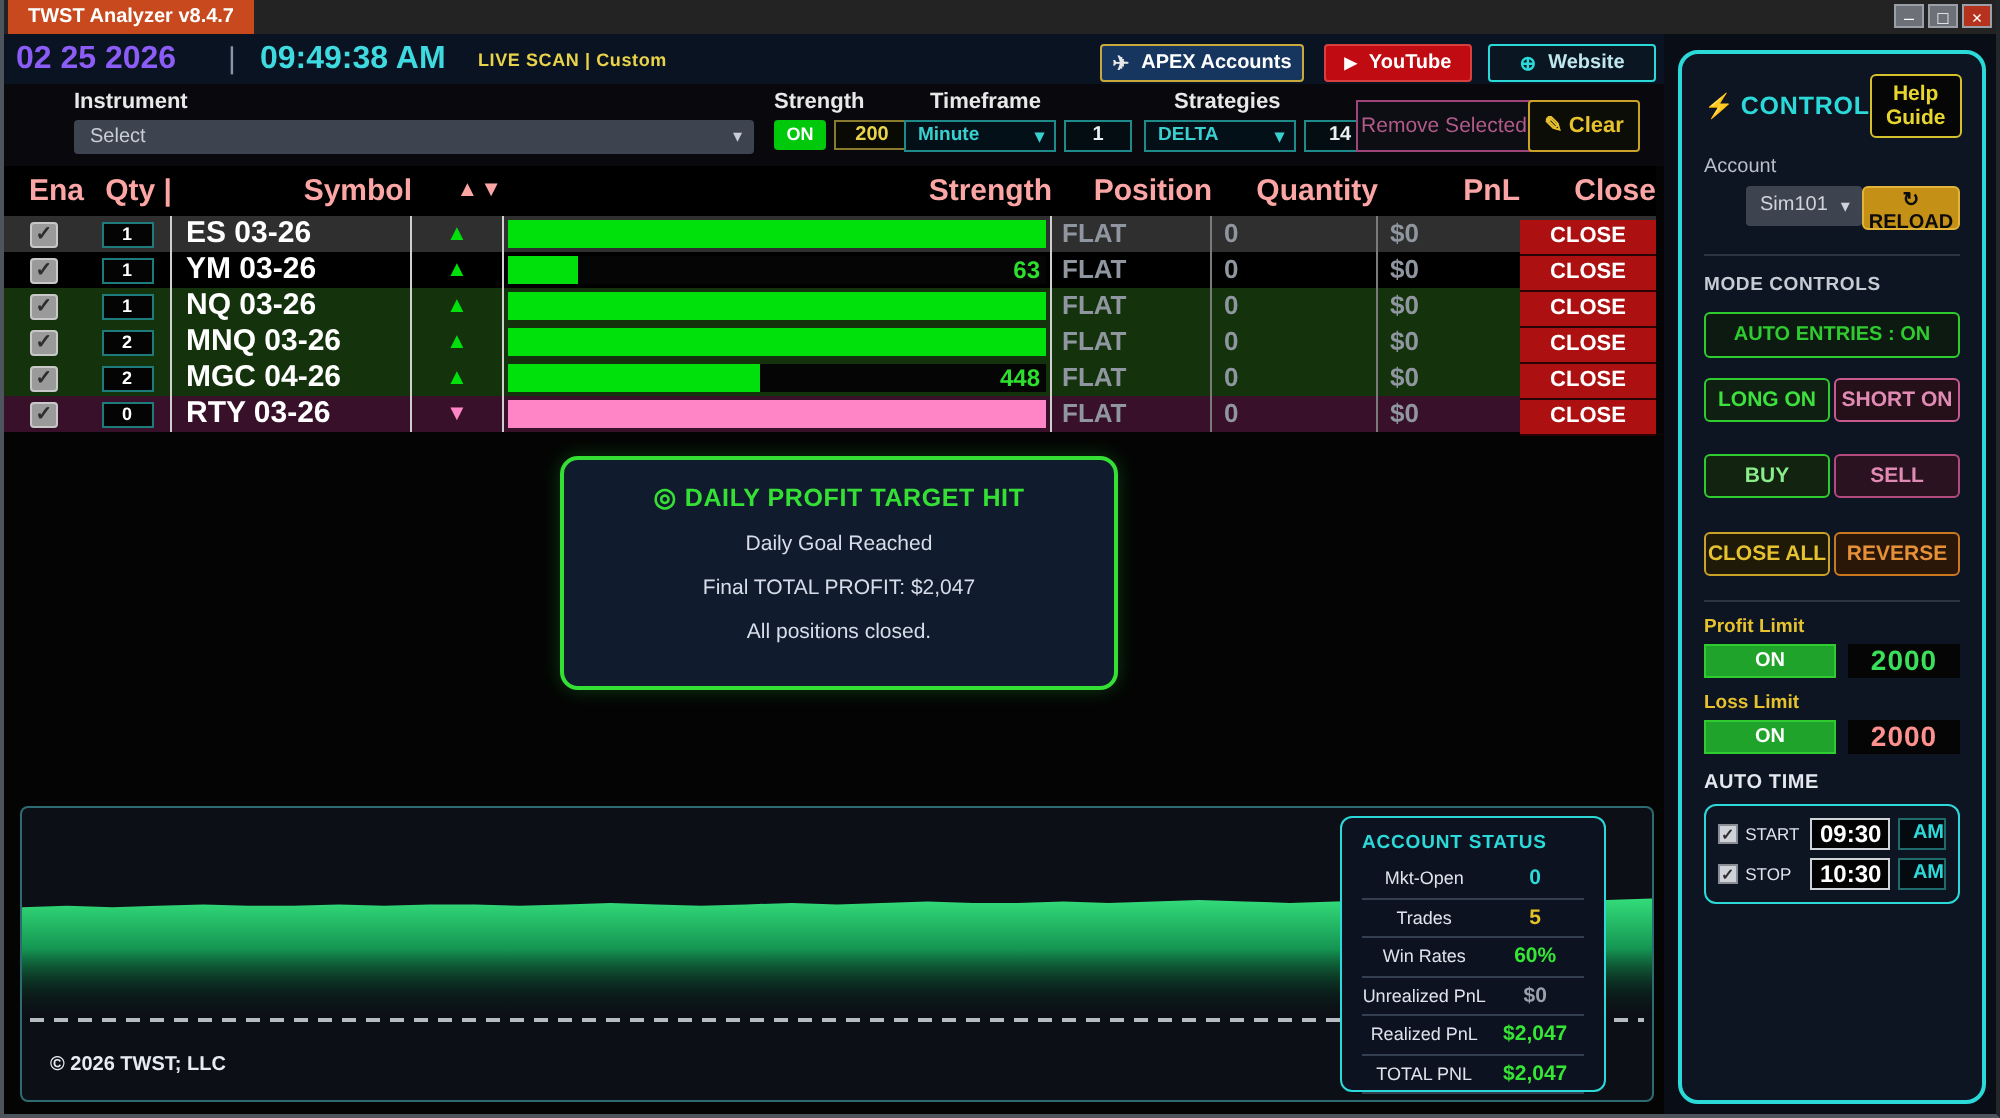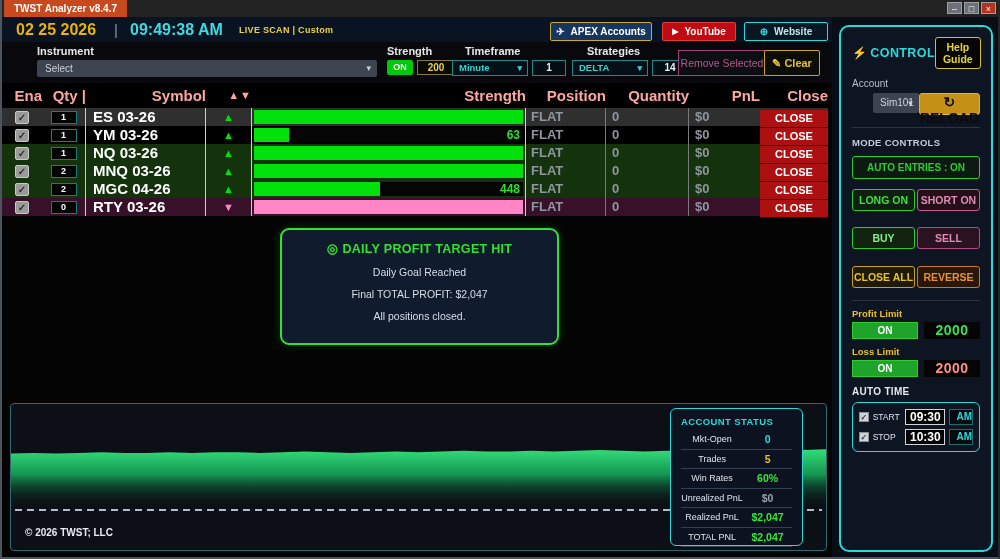--- a/index.html
+++ b/index.html
@@ -12,21 +12,21 @@
   
   .titlebar { position:absolute; left:0; top:0; width:100%; height:17px; background:#232323; }
   .title-tab { position:absolute; left:2px; top:0; height:17px; padding:0 10px; background:#c7491d;
     color:#fff; font-size:10px; font-weight:bold; line-height:17px; }
   .win-controls { position:absolute; right:2px; top:2px; display:flex; gap:2px; }
   .wc { width:15px; height:12px; font-size:9px; line-height:12px; text-align:center; color:#fff;
     background:#6d7077; border:1px solid #9aa0a8; cursor:default; }
   .wc.close { background:#b5321f; }
   
   .topbar { position:absolute; left:0; top:17px; width:830px; height:25px; background:#0a1322; }
-  .tb-date { position:absolute; left:14px; top:0; line-height:25px; color:#eab308; font-size:16px; font-weight:bold; }
+  .tb-date { position:absolute; left:6px; top:0; line-height:25px; color:#8b5cf6; font-size:16px; font-weight:bold; }
   .tb-sep  { position:absolute; left:112px; top:0; line-height:25px; color:#8a94a5; font-size:15px; }
   .tb-time { position:absolute; left:128px; top:0; line-height:25px; color:#3fd9e0; font-size:16px; font-weight:bold; }
   .tb-scan { position:absolute; left:237px; top:0; line-height:26px; color:#e8d34a; font-size:9px; font-weight:bold; letter-spacing:.3px; }
   .tb-btn { position:absolute; top:5px; height:19px; display:flex; align-items:center; justify-content:center;
     gap:6px; font-size:10px; font-weight:bold; border-radius:2px; cursor:pointer; }
   .tb-apex { left:548px; width:102px; background:#16355f; border:1px solid #caa93c; color:#fff; }
   .tb-yt   { left:660px; width:74px; background:#c00b12; border:1px solid #d84040; color:#fff; }
   .tb-web  { left:742px; width:84px; background:#0a1622; border:1px solid #2bd9d9; color:#bfe8ee; }
   .tb-btn .ic { font-size:10px; }
   .tb-apex .ic { color:#e8e8e8; } .tb-yt .ic { color:#fff; font-size:8px; } .tb-web .ic { color:#2bd9d9; }
@@ -103,21 +103,21 @@
   .cb-title { color:#2bd9d9; font-size:12.5px; font-weight:bold; letter-spacing:.4px; }
   .cb-title .bolt { font-size:12px; margin-right:3px; }
   .btn-help { background:#060606; border:1px solid #d4c02a; border-radius:3px; color:#e8d52e;
     font-size:10.5px; font-weight:bold; padding:3px 7px; cursor:pointer; font-family:"Liberation Sans",sans-serif; }
   .lbl-dim { color:#b8bfc9; font-size:10px; margin-top:9px; }
   .acct-select-row { display:flex; justify-content:space-between; margin-top:4px;padding-left:21px; }
   .acct-select { position:relative; width:72px; height:20px; background:#3d4450; border-radius:2px;
     color:#cfd4da; font-size:10px; line-height:20px; padding-left:7px; cursor:pointer; }
   .acct-select .chev { position:absolute; right:6px; font-size:9px; }
   .btn-reload { width:62px; height:22px; background:#c49016; border:1px solid #e2b53a; border-radius:3px;
-    color:#0c0c0c; font-size:14px; font-weight:bold; cursor:pointer; font-family:"Liberation Sans",sans-serif; }
+    color:#0c0c0c; font-size:10px; font-weight:bold; cursor:pointer; font-family:"Liberation Sans",sans-serif; }
   .divider { border-top:1px solid #2a3442; margin-top:12px; }
   .lbl-mode { color:#c6ccd4; font-size:9.5px; font-weight:bold; letter-spacing:.3px; margin-top:9px; }
   .btn-auto { width:100%; height:23px; margin-top:8px; background:#0d1a12; border:1px solid #2ecc2e;
     border-radius:3px; color:#2ecc2e; font-size:10px; font-weight:bold; cursor:pointer; font-family:"Liberation Sans",sans-serif; }
   .pair { display:flex; justify-content:space-between; }
   .pbtn { width:63px; height:22px; border-radius:3px; font-size:10.5px; font-weight:bold; cursor:pointer;
     font-family:"Liberation Sans",sans-serif; }
   .pb-green { background:#0f1f12; border:1px solid #2ecc2e; color:#3ee03e; }
   .pb-pink  { background:#251019; border:1px solid #c75b8d; color:#e08ab4; }
   .pb-buy   { background:#122410; border:1px solid #2ecc2e; color:#8aec8a; }

